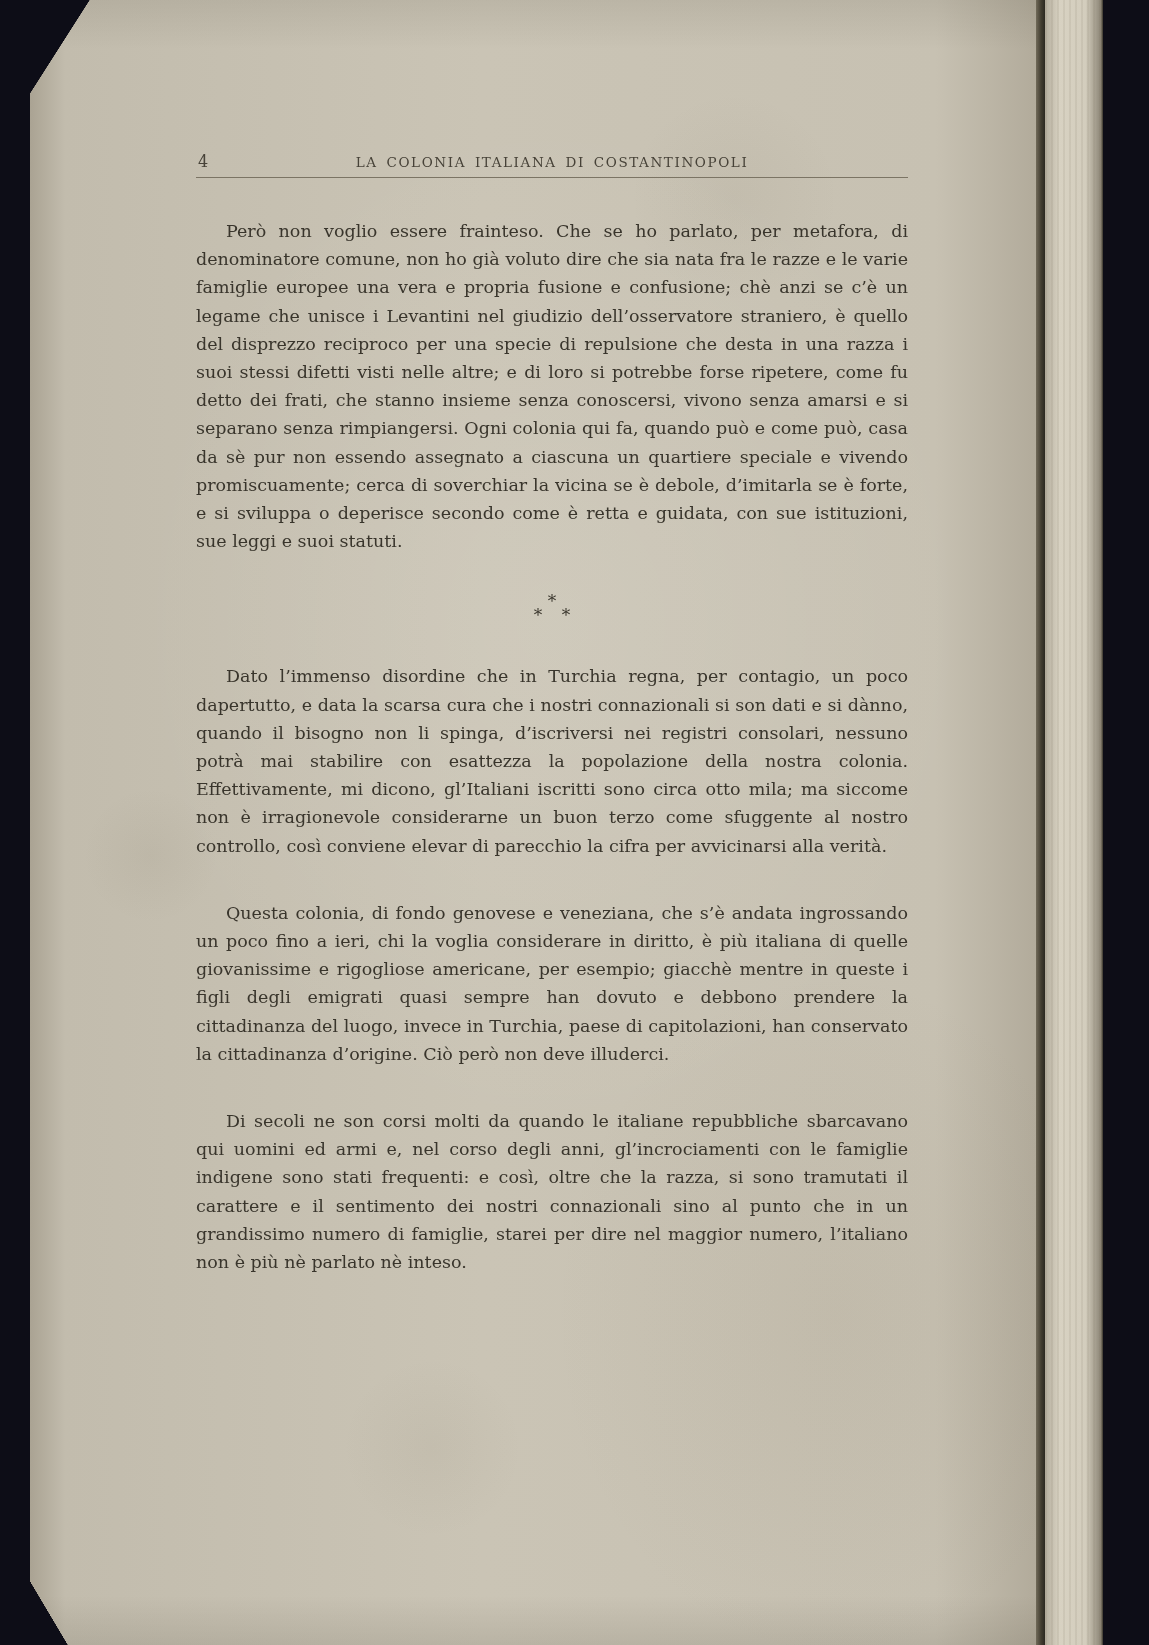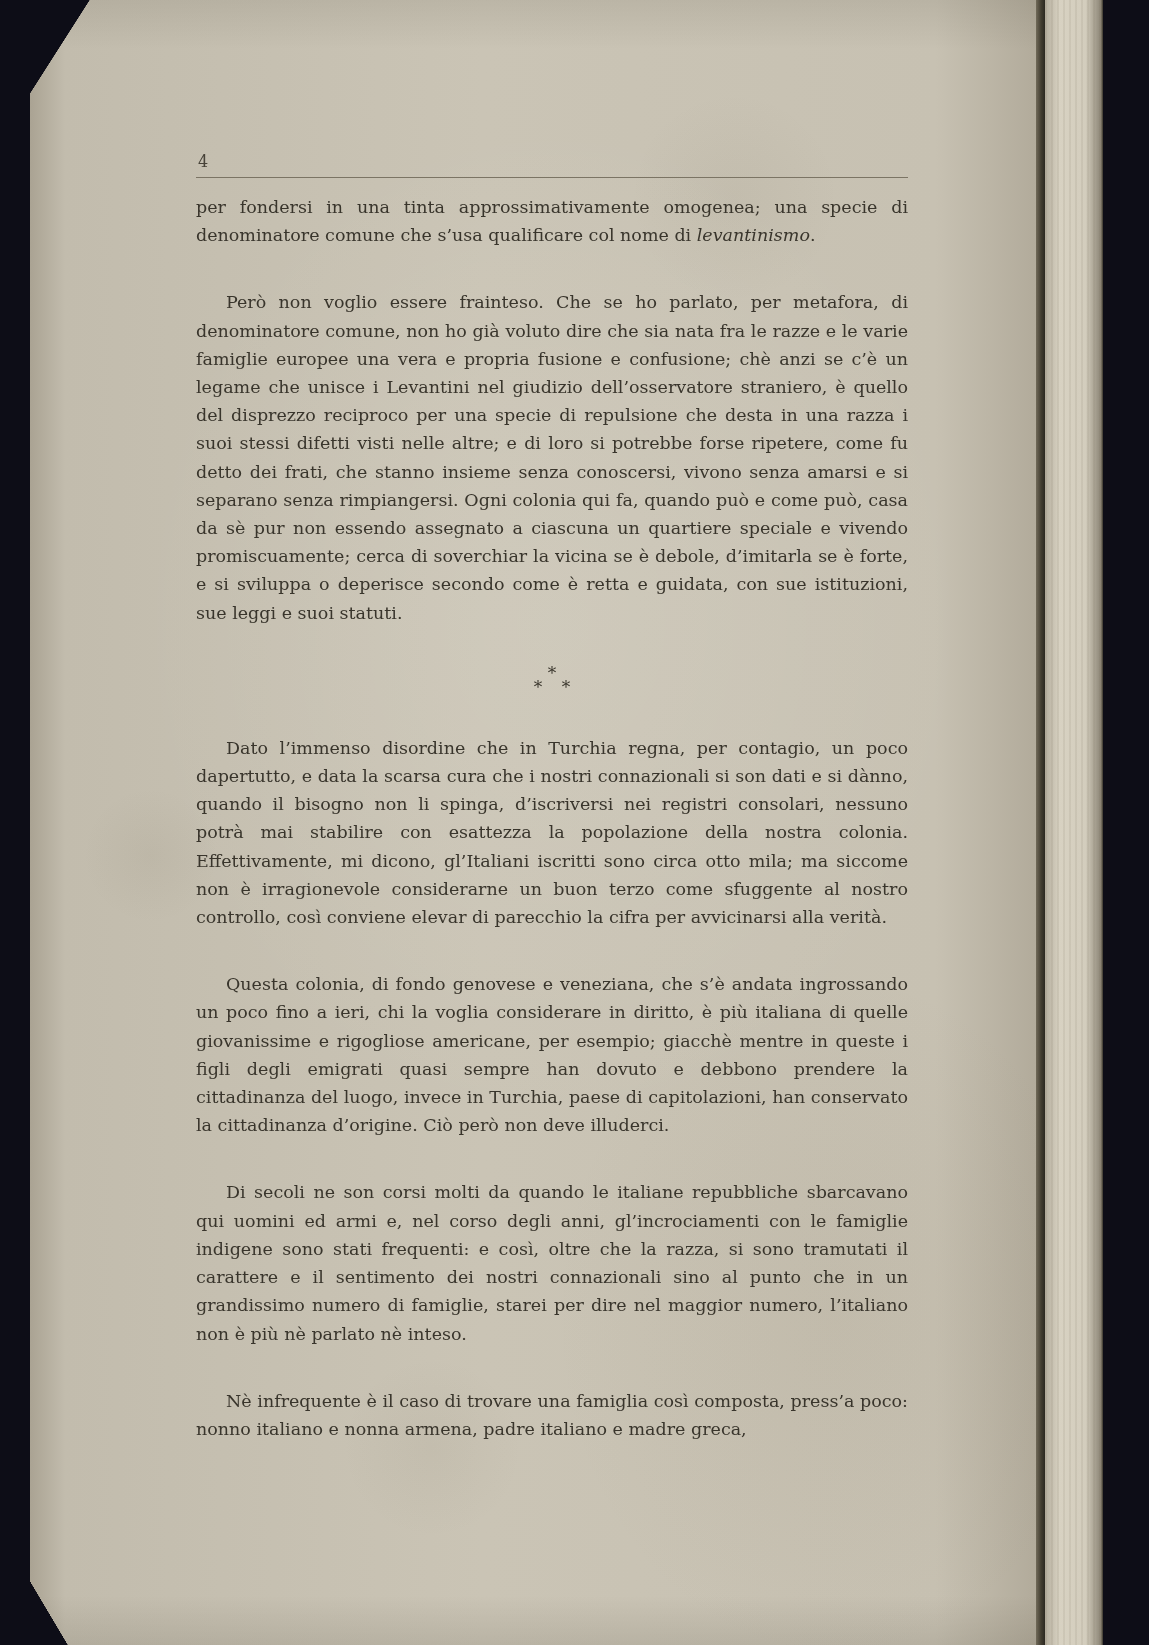--- a/index.html
+++ b/index.html
@@ -115,38 +115,37 @@
   <div class="paper-texture"></div>
   <div class="corner-tl"></div>
   <div class="corner-bl"></div>
   <div class="page-crease"></div>
   <div class="facing-edge"></div>
 
   <div class="text-col">
 
     <div class="page-header">
       <span class="page-number">4</span>
+      <div class="running-title">LA COLONIA ITALIANA DI COSTANTINOPOLI</div>
     </div>
     <div class="header-rule"></div>
 
     <div class="body-text">
 
-      <p class="para"><span>per fondersi in una tinta approssimativamente omogenea; una specie di denominatore comune che s’usa qualificare col nome di </span><em>levantinismo</em><span>.</span></p>
 
       <p class="para indent">Però non voglio essere frainteso. Che se ho parlato, per metafora, di denominatore comune, non ho già voluto dire che sia nata fra le razze e le varie famiglie europee una vera e propria fusione e confusione; chè anzi se c’è un legame che unisce i Levantini nel giudizio dell’osservatore straniero, è quello del disprezzo reciproco per una specie di repulsione che desta in una razza i suoi stessi difetti visti nelle altre; e di loro si potrebbe forse ripetere, come fu detto dei frati, che stanno insieme senza conoscersi, vivono senza amarsi e si separano senza rimpiangersi. Ogni colonia qui fa, quando può e come può, casa da sè pur non essendo assegnato a ciascuna un quartiere speciale e vivendo promiscuamente; cerca di soverchiar la vicina se è debole, d’imitarla se è forte, e si sviluppa o deperisce secondo come è retta e guidata, con sue istituzioni, sue leggi e suoi statuti.</p>
 
       <div class="separator">
         <div class="sep-top">*</div>
         <div class="sep-bottom">* *</div>
       </div>
 
       <p class="para indent">Dato l’immenso disordine che in Turchia regna, per contagio, un poco dapertutto, e data la scarsa cura che i nostri connazionali si son dati e si dànno, quando il bisogno non li spinga, d’iscriversi nei registri consolari, nessuno potrà mai stabilire con esattezza la popolazione della nostra colonia. Effettivamente, mi dicono, gl’Italiani iscritti sono circa otto mila; ma siccome non è irragionevole considerarne un buon terzo come sfuggente al nostro controllo, così conviene elevar di parecchio la cifra per avvicinarsi alla verità.</p>
 
       <p class="para indent">Questa colonia, di fondo genovese e veneziana, che s’è andata ingrossando un poco fino a ieri, chi la voglia considerare in diritto, è più italiana di quelle giovanissime e rigogliose americane, per esempio; giacchè mentre in queste i figli degli emigrati quasi sempre han dovuto e debbono prendere la cittadinanza del luogo, invece in Turchia, paese di capitolazioni, han conservato la cittadinanza d’origine. Ciò però non deve illuderci.</p>
 
       <p class="para indent">Di secoli ne son corsi molti da quando le italiane repubbliche sbarcavano qui uomini ed armi e, nel corso degli anni, gl’incrociamenti con le famiglie indigene sono stati frequenti: e così, oltre che la razza, si sono tramutati il carattere e il sentimento dei nostri connazionali sino al punto che in un grandissimo numero di famiglie, starei per dire nel maggior numero, l’italiano non è più nè parlato nè inteso.</p>
 
-      <p class="para indent">Nè infrequente è il caso di trovare una famiglia così composta, press’a poco: nonno italiano e nonna armena, padre italiano e madre greca,</p>
 
     </div>
   </div>
 
 </div>
 
 </body></html>

